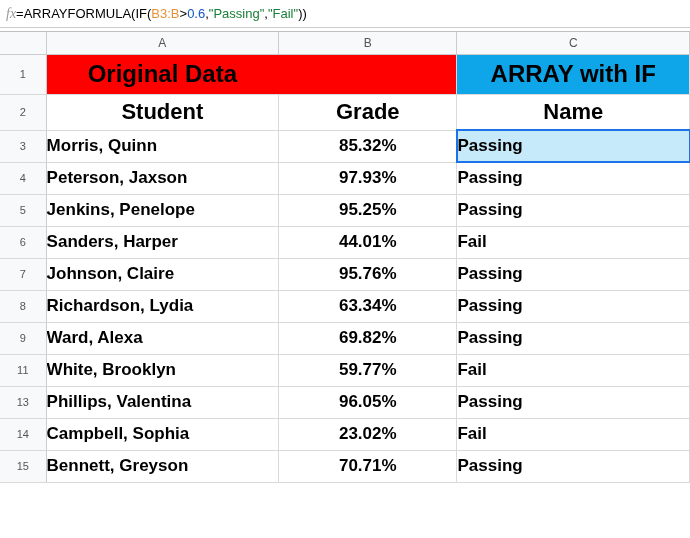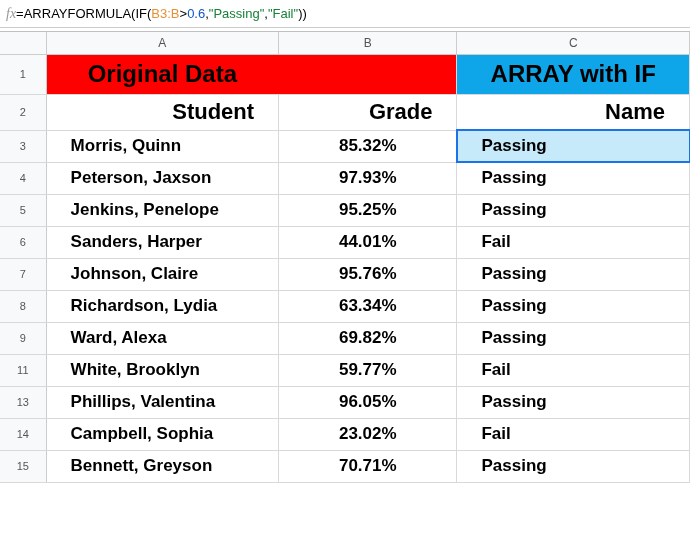--- a/index.html
+++ b/index.html
@@ -40,29 +40,29 @@
   }
   .col-a { width: 232px; }
   .col-b { width: 178px; }
   .col-c { width: 232px; }
   .rowhead {
     width: 46px; background: #f8f9fa; text-align: center; vertical-align: middle;
     font-size: 11px; color: #555; border-right: 1px solid #ccc; border-bottom: 1px solid #d9d9d9;
   }
   .cell {
     border-right: 1px solid #d9d9d9; border-bottom: 1px solid #d9d9d9;
-    vertical-align: middle; padding: 0 24px; font-size: 17px; font-weight: bold;
+    vertical-align: middle; padding: 0 0; font-size: 17px; font-weight: bold;
     height: 32px; white-space: nowrap; overflow: hidden;
   }
   .h-row .cell { height: 40px; }
   .h2-row .cell { height: 36px; }
   .bg-red { background: #ff0000; }
   .bg-green { background: #0ea5e9; }
   .title { font-size: 24px; text-align: center; }
-  .sub { font-size: 22px; text-align: right; }
+  .sub { font-size: 22px; text-align: center; }
   .data-a { text-align: left; }
   .data-b { text-align: center; }
   .data-c { text-align: left; }
   .selected {
     background: #c7eafb;
     outline: 2px solid #1a73e8;
     outline-offset: -1px;
   }
   
   .f-fn { color: #000; }

